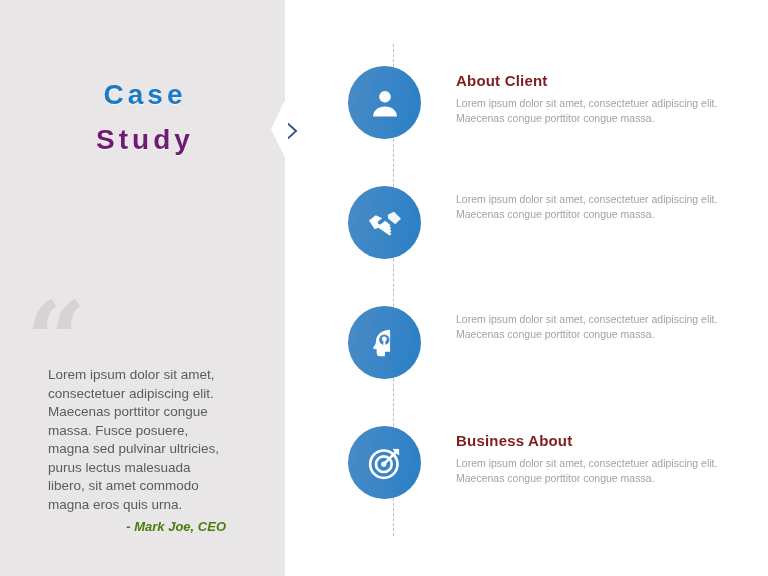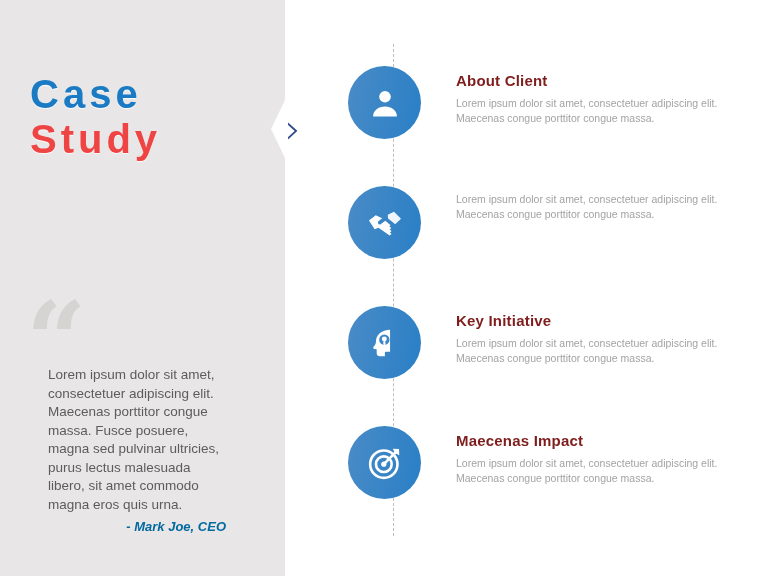--- a/index.html
+++ b/index.html
@@ -44,29 +44,30 @@
     user-select:none;
   }
 
   
   .title-block{
     position:absolute;
     left:30px;top:72px;
     width:230px;
   }
   .title-line{
-    font-size:40px;
+    font-size:28px;
     font-weight:bold;
     letter-spacing:4px;
     line-height:45px;
     margin:0;
     text-shadow:0 1px 1px rgba(255,255,255,.85);
+    text-align:center;
   }
   .title-1{color:#1b7ac4;}
-  .title-2{color:#ef4444;}
+  .title-2{color:#701a75;}
 
   
   .quote-mark{
     position:absolute;
     left:26px;top:288px;
     font-family:"DejaVu Serif", serif;
     font-size:105px;
     line-height:105px;
     font-weight:bold;
     color:#d6d3d3;
@@ -82,21 +83,21 @@
     text-align:left;
   }
   .quote-author{
     position:absolute;
     left:48px;top:519px;
     width:178px;
     text-align:right;
     font-size:13px;
     font-weight:bold;
     font-style:italic;
-    color:#0369a1;
+    color:#4d7c0f;
   }
 
   
   .timeline-line{
     position:absolute;
     left:393px;top:44px;
     width:0;height:492px;
     border-left:1px dashed #bdbdbd;
   }
   .items{
@@ -186,35 +187,34 @@
     <div class="item">
       <div class="icon-circle">
         <svg width="36" height="36" viewBox="0 0 32 32" fill="#ffffff" aria-hidden="true">
           <path d="M20.5 4.2 C13.4 4.2 8.0 8.6 8.0 14.4 c0 2.4 -1.1 3.6 -2.2 5.0 -0.6 0.8 -0.2 1.8 0.8 1.9 l2.0 0.2 0 3.6 c0 1.5 1.2 2.7 2.7 2.7 l4.6 0 0-3.0 c0-0.6 0.5-1.1 1.1-1.1 l3.5 0 z"></path>
           <circle cx="15.4" cy="13.0" r="4.6" fill="#3e87c6"></circle>
           <circle cx="15.4" cy="12.4" r="2.2" fill="#ffffff"></circle>
           <rect x="14.5" y="14.3" width="1.9" height="3.4" rx="0.9" fill="#ffffff"></rect>
         </svg>
       </div>
       <div class="item-text">
-        <p class="item-title">Key Initiative</p>
         <p class="item-body">Lorem ipsum dolor sit amet, consectetuer adipiscing elit. Maecenas congue porttitor congue massa.</p>
       </div>
     </div>
 
     <div class="item">
       <div class="icon-circle">
         <svg width="38" height="38" viewBox="0 0 32 32" aria-hidden="true">
           <circle cx="15" cy="17" r="11.5" fill="none" stroke="#ffffff" stroke-width="2.2"></circle>
           <circle cx="15" cy="17" r="6.6" fill="none" stroke="#ffffff" stroke-width="2.2"></circle>
           <circle cx="15" cy="17" r="2.2" fill="#ffffff"></circle>
           <path d="M15 17 L26.5 5.5" stroke="#ffffff" stroke-width="2.2" stroke-linecap="round"></path>
           <path d="M22.6 4.0 L27.8 4.2 L28.0 9.4 L24.4 7.6 z" fill="#ffffff"></path>
         </svg>
       </div>
       <div class="item-text">
-        <p class="item-title">Maecenas Impact</p>
+        <p class="item-title">Business About</p>
         <p class="item-body">Lorem ipsum dolor sit amet, consectetuer adipiscing elit. Maecenas congue porttitor congue massa.</p>
       </div>
     </div>
 
   </div>
 </div>
 
 </body></html>

